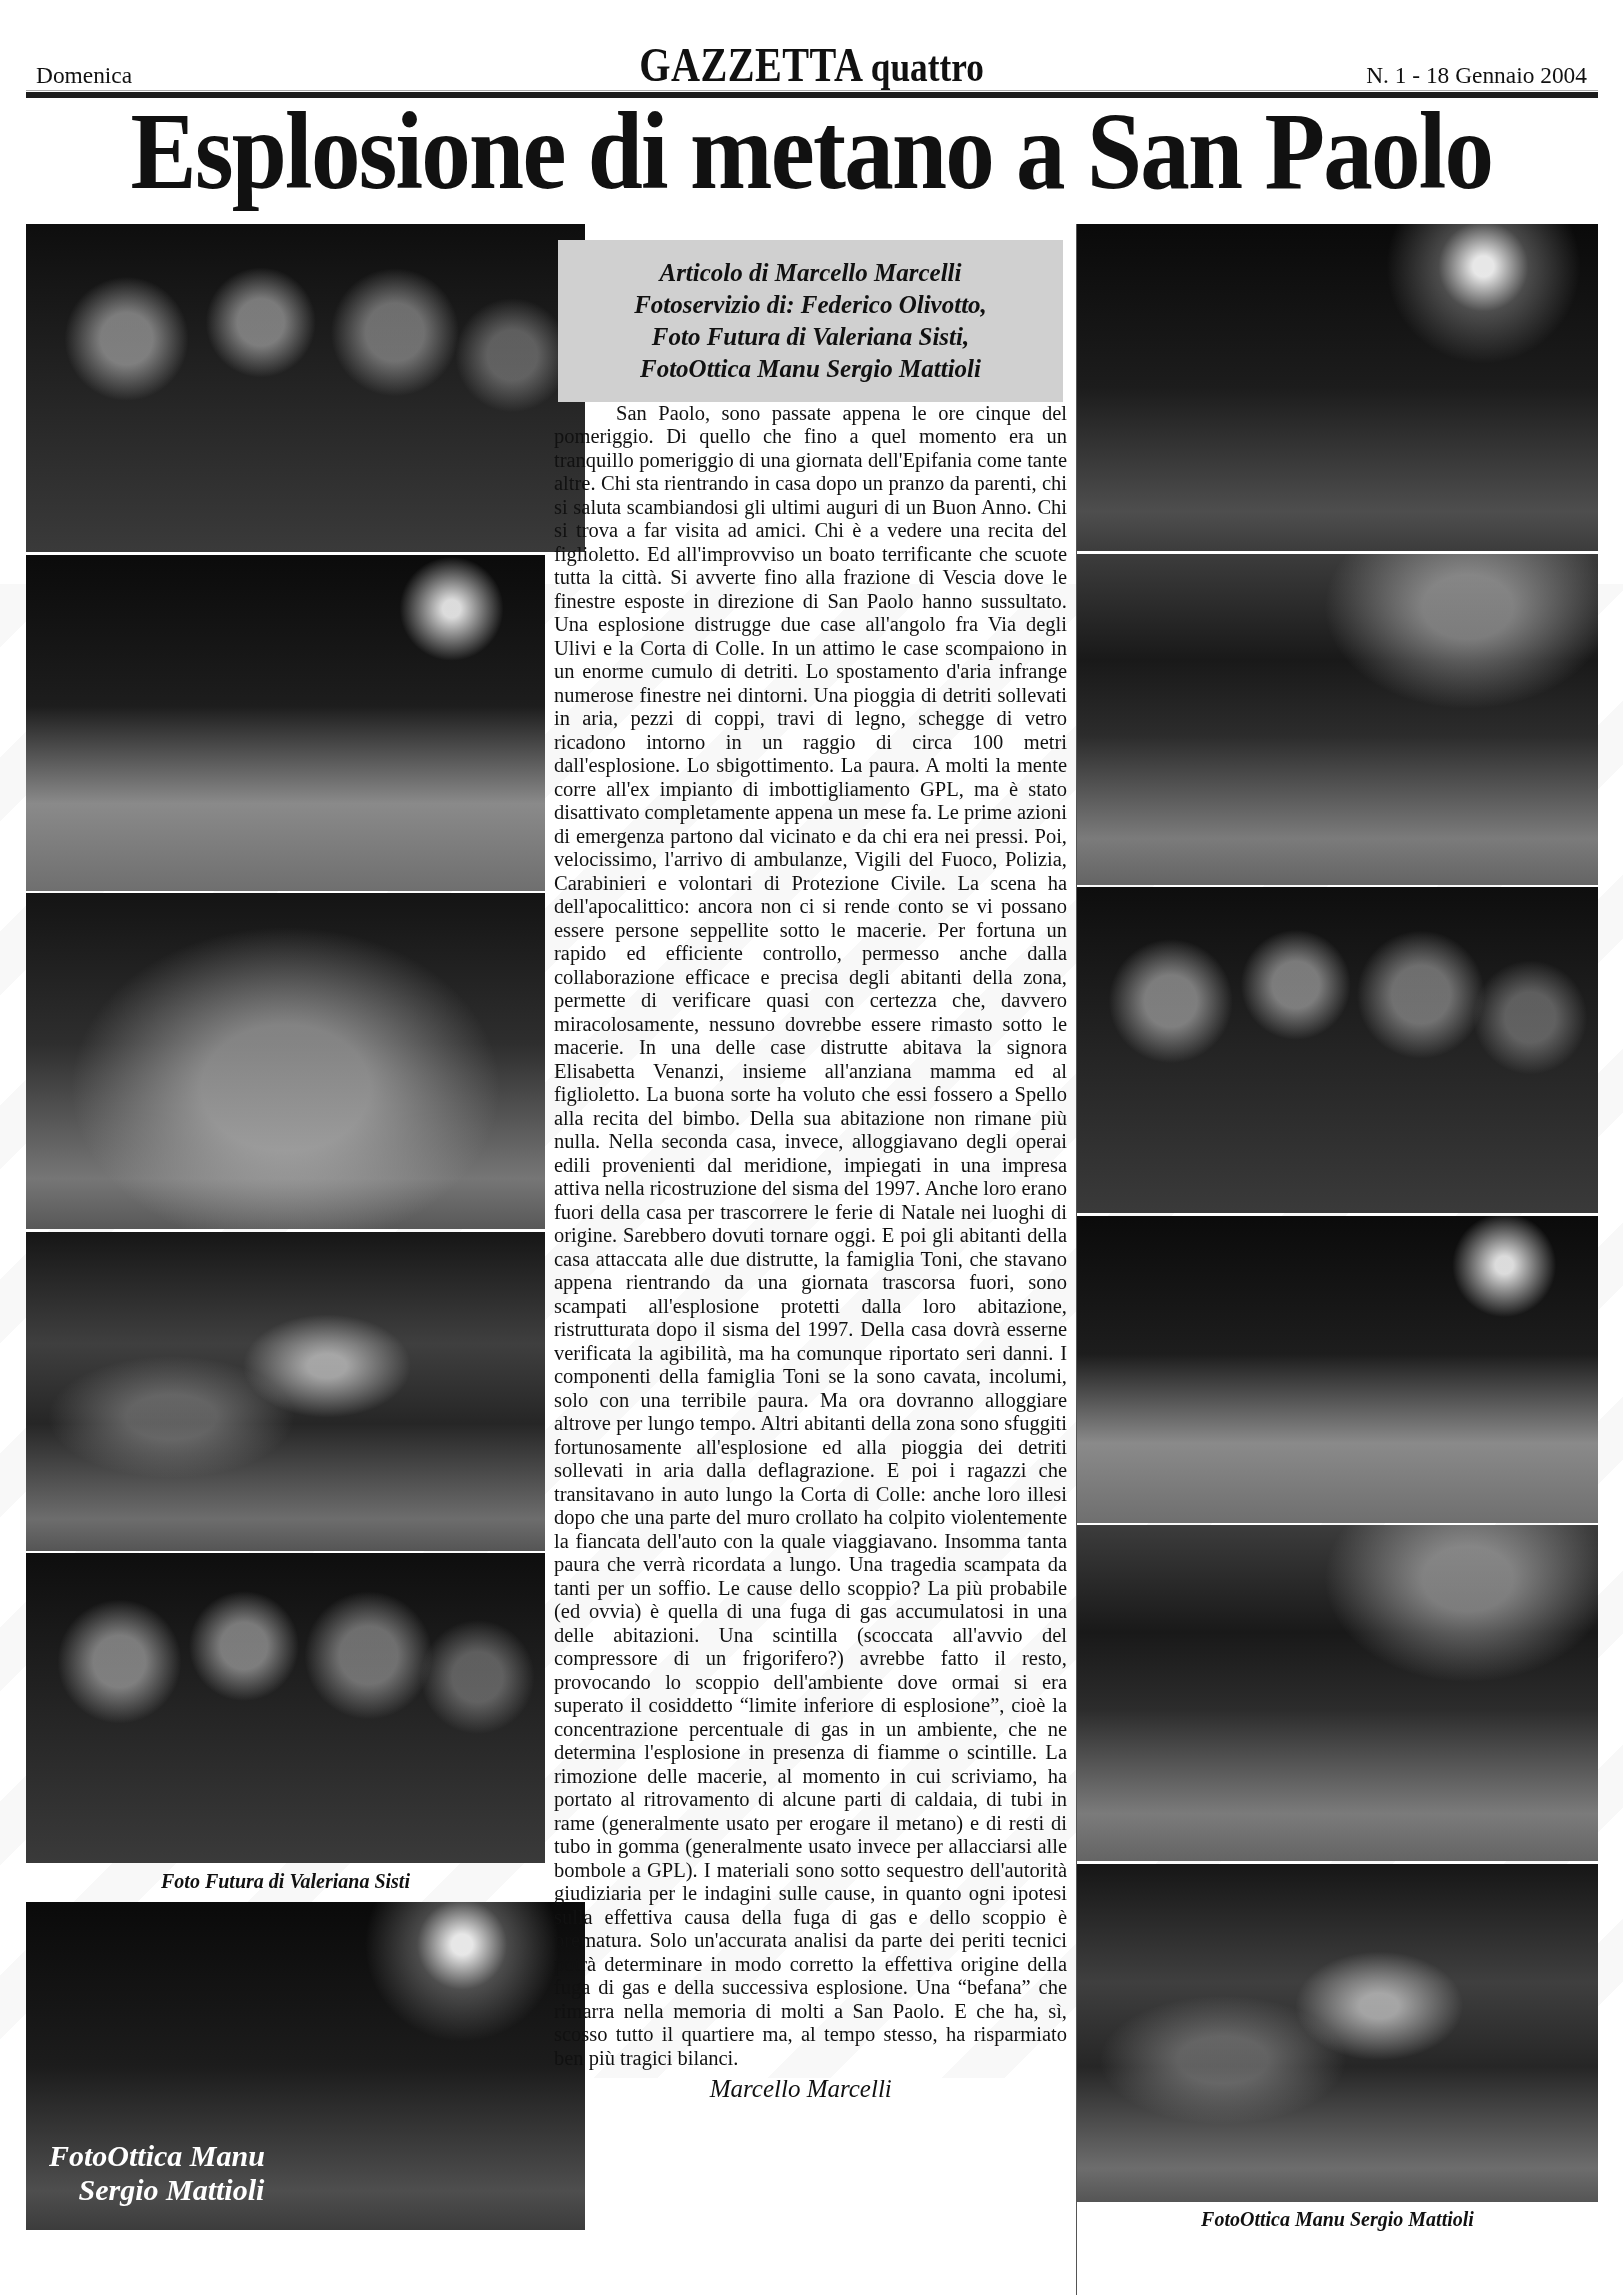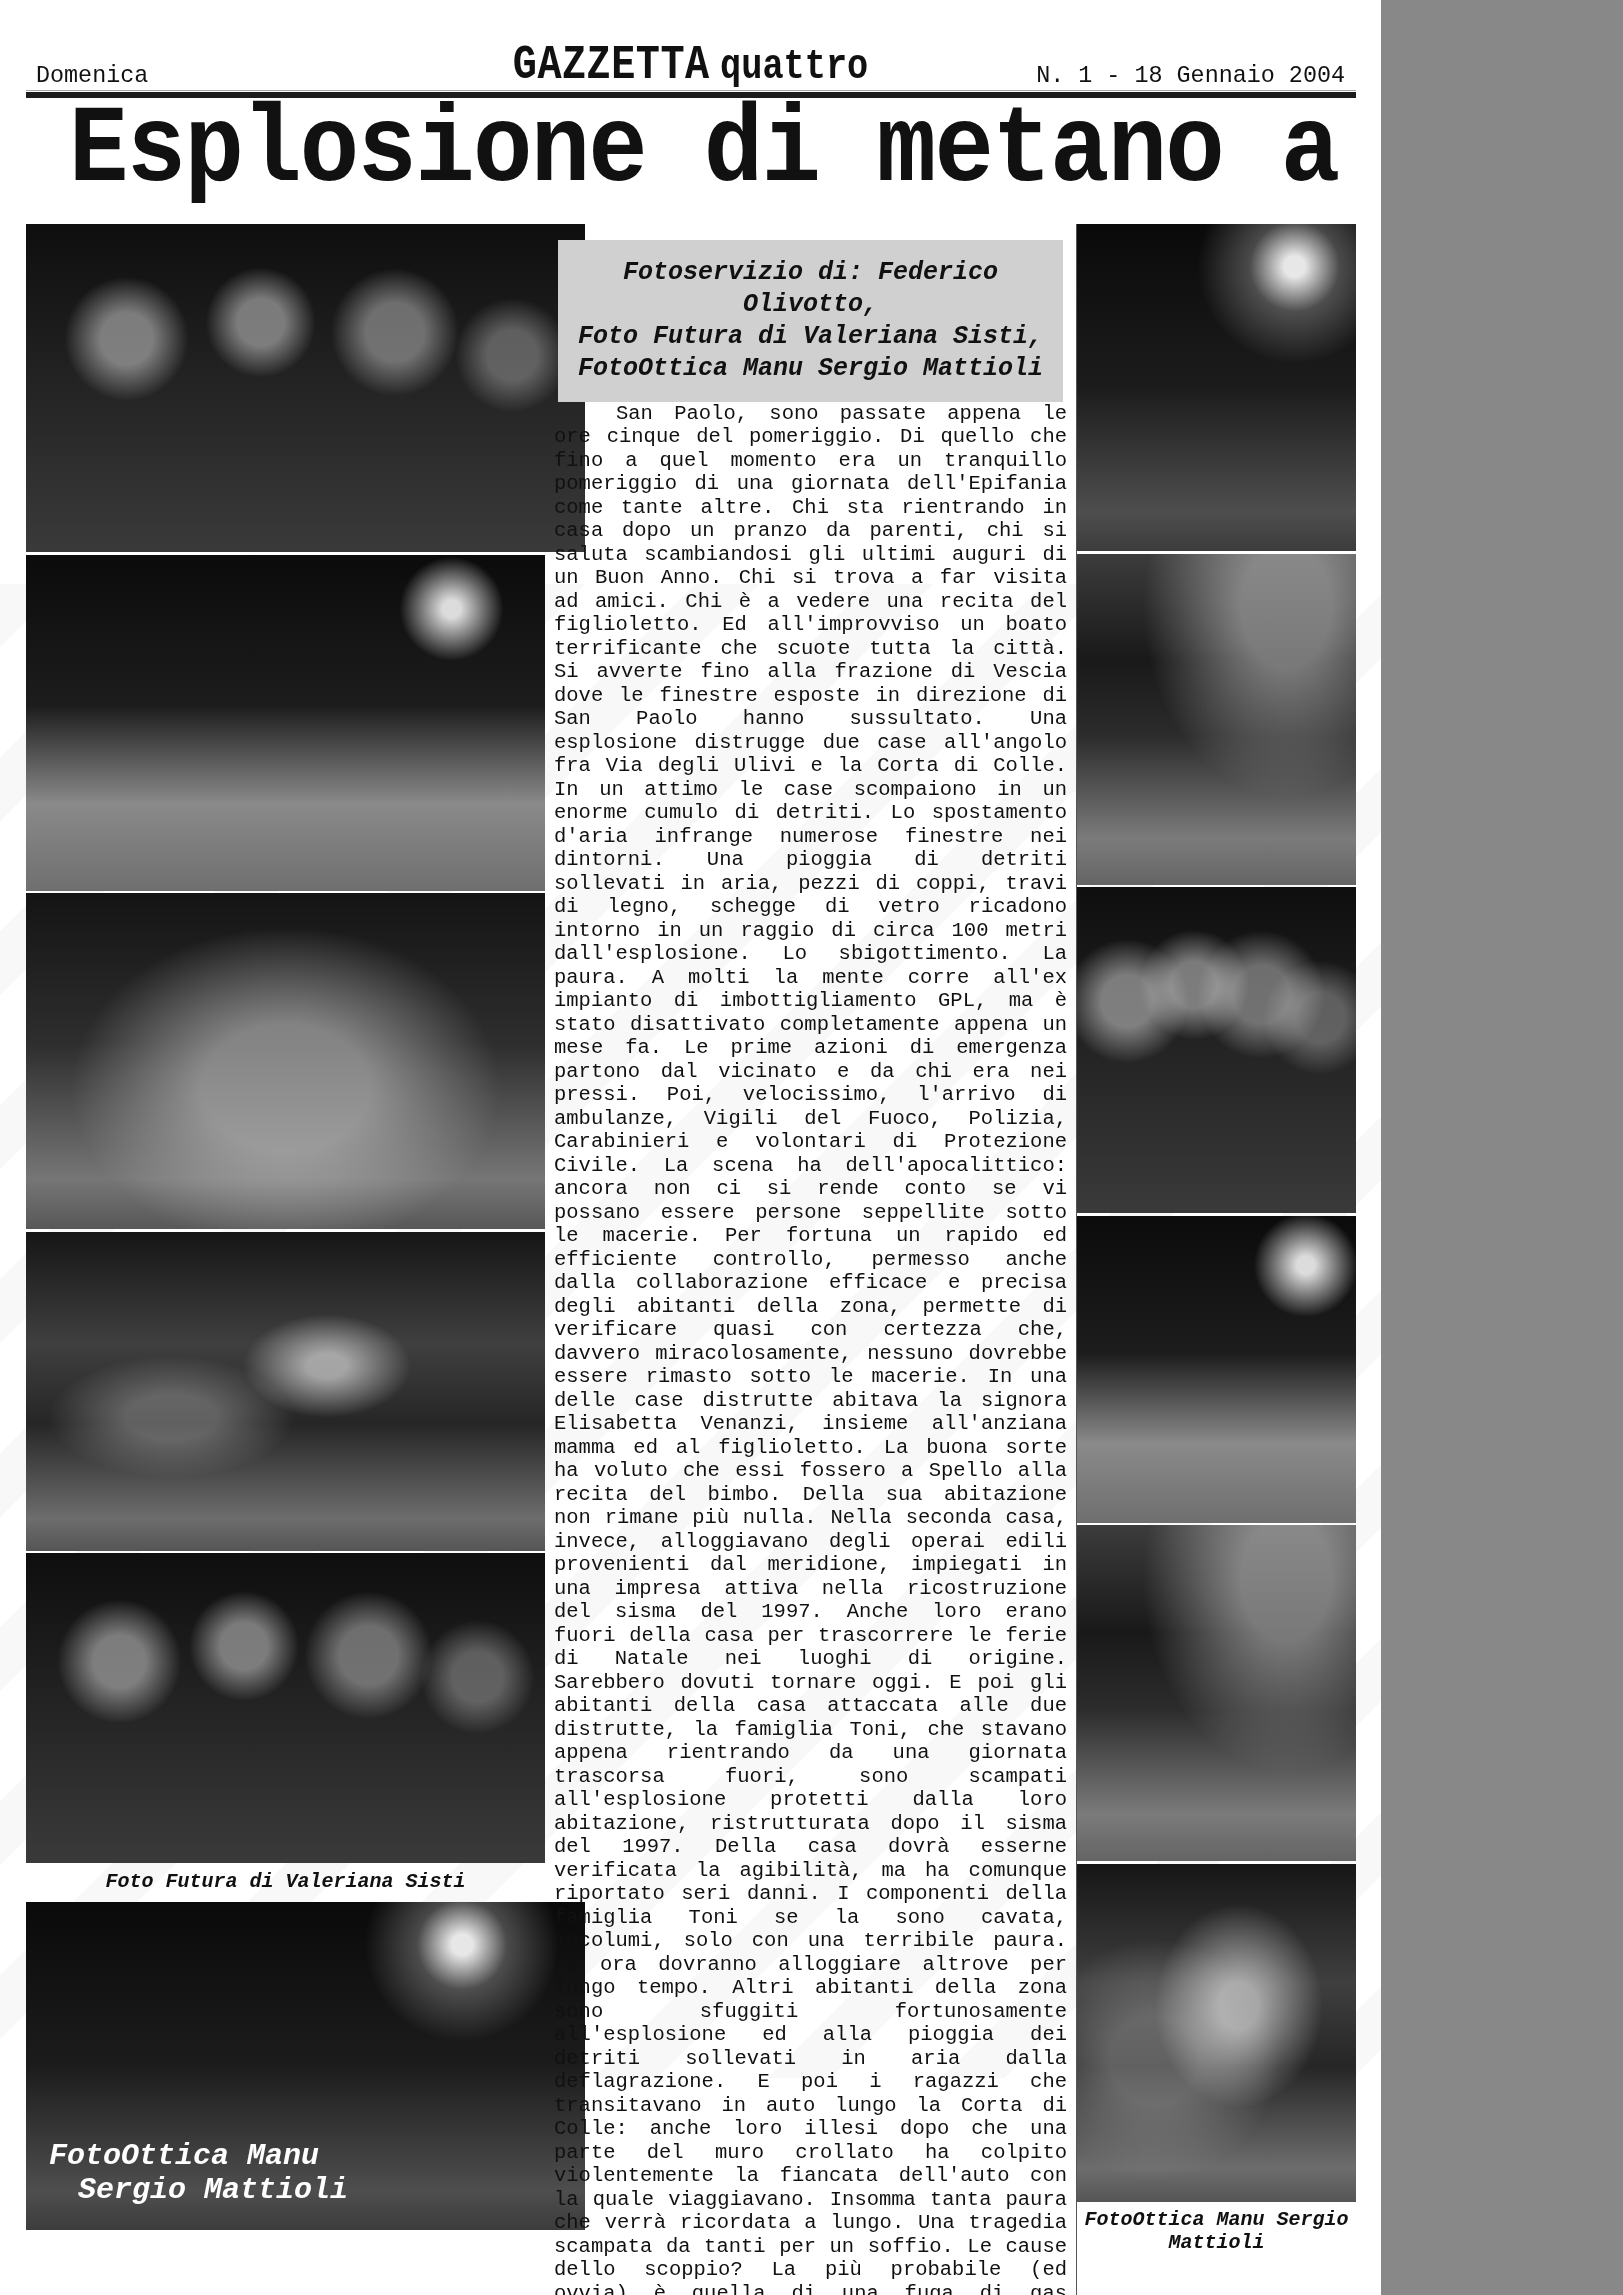--- a/index.html
+++ b/index.html
@@ -1,20 +1,20 @@
 <!DOCTYPE html>
 <html lang="it" style="font-size:10.4px"><head>
 <meta charset="utf-8">
 <style>
   html,body{margin:0;padding:0;background:#888;}
   .page{
     position:relative;
-    width:1381px;height:2295px;
+    width:1623px;height:2295px;
     background:#ffffff;
-    font-family:Liberation Mono, monospace;
+    font-family:Liberation Serif, serif;
     color:#111;
     overflow:hidden;
   }
   
   .watermark{
     position:absolute;left:0;top:584px;width:100%;height:1494px;
     background:repeating-linear-gradient(135deg, rgba(0,0,0,0.05) 0 45px, transparent 45px 123px);
     opacity:.55;pointer-events:none;
   }
   
@@ -132,20 +132,21 @@
       <div class="photo p-f h505" aria-label="Night street with bare tree, rescue workers and white van">
         <div class="overlay-credit">
           <div class="l1">FotoOttica Manu</div>
           <div class="l2">Sergio Mattioli</div>
         </div>
       </div>
     </aside>
 
     <section class="col col-center">
       <div class="byline-box">
+        <div>Articolo di Marcello Marcelli</div>
         <div>Fotoservizio di: Federico Olivotto,</div>
         <div>Foto Futura di Valeriana Sisti,</div>
         <div>FotoOttica Manu Sergio Mattioli</div>
       </div>
       <p class="article-body" lang="it">San Paolo, sono passate appena le ore cinque del pomeriggio. Di quello che fino a quel momento era un tranquillo pomeriggio di una giornata dell'Epifania come tante altre. Chi sta rientrando in casa dopo un pranzo da parenti, chi si saluta scambiandosi gli ultimi auguri di un Buon Anno. Chi si trova a far visita ad amici. Chi è a vedere una recita del figlioletto. Ed all'improvviso un boato terrificante che scuote tutta la città. Si avverte fino alla frazione di Vescia dove le finestre esposte in direzione di San Paolo hanno sussultato. Una esplosione distrugge due case all'angolo fra Via degli Ulivi e la Corta di Colle. In un attimo le case scompaiono in un enorme cumulo di detriti. Lo spostamento d'aria infrange numerose finestre nei dintorni. Una pioggia di detriti sollevati in aria, pezzi di coppi, travi di legno, schegge di vetro ricadono intorno in un raggio di circa 100 metri dall'esplosione. Lo sbigottimento. La paura. A molti la mente corre all'ex impianto di imbottigliamento GPL, ma è stato disattivato completamente appena un mese fa. Le prime azioni di emergenza partono dal vicinato e da chi era nei pressi. Poi, velocissimo, l'arrivo di ambulanze, Vigili del Fuoco, Polizia, Carabinieri e volontari di Protezione Civile. La scena ha dell'apocalittico: ancora non ci si rende conto se vi possano essere persone seppellite sotto le macerie. Per fortuna un rapido ed efficiente controllo, permesso anche dalla collaborazione efficace e precisa degli abitanti della zona, permette di verificare quasi con certezza che, davvero miracolosamente, nessuno dovrebbe essere rimasto sotto le macerie. In una delle case distrutte abitava la signora Elisabetta Venanzi, insieme all'anziana mamma ed al figlioletto. La buona sorte ha voluto che essi fossero a Spello alla recita del bimbo. Della sua abitazione non rimane più nulla. Nella seconda casa, invece, alloggiavano degli operai edili provenienti dal meridione, impiegati in una impresa attiva nella ricostruzione del sisma del 1997. Anche loro erano fuori della casa per trascorrere le ferie di Natale nei luoghi di origine. Sarebbero dovuti tornare oggi. E poi gli abitanti della casa attaccata alle due distrutte, la famiglia Toni, che stavano appena rientrando da una giornata trascorsa fuori, sono scampati all'esplosione protetti dalla loro abitazione, ristrutturata dopo il sisma del 1997. Della casa dovrà esserne verificata la agibilità, ma ha comunque riportato seri danni. I componenti della famiglia Toni se la sono cavata, incolumi, solo con una terribile paura. Ma ora dovranno alloggiare altrove per lungo tempo. Altri abitanti della zona sono sfuggiti fortunosamente all'esplosione ed alla pioggia dei detriti sollevati in aria dalla deflagrazione. E poi i ragazzi che transitavano in auto lungo la Corta di Colle: anche loro illesi dopo che una parte del muro crollato ha colpito violentemente la fiancata dell'auto con la quale viaggiavano. Insomma tanta paura che verrà ricordata a lungo. Una tragedia scampata da tanti per un soffio. Le cause dello scoppio? La più probabile (ed ovvia) è quella di una fuga di gas accumulatosi in una delle abitazioni. Una scintilla (scoccata all'avvio del compressore di un frigorifero?) avrebbe fatto il resto, provocando lo scoppio dell'ambiente dove ormai si era superato il cosiddetto “limite inferiore di esplosione”, cioè la concentrazione percentuale di gas in un ambiente, che ne determina l'esplosione in presenza di fiamme o scintille. La rimozione delle macerie, al momento in cui scriviamo, ha portato al ritrovamento di alcune parti di caldaia, di tubi in rame (generalmente usato per erogare il metano) e di resti di tubo in gomma (generalmente usato invece per allacciarsi alle bombole a GPL). I materiali sono sotto sequestro dell'autorità giudiziaria per le indagini sulle cause, in quanto ogni ipotesi sulla effettiva causa della fuga di gas e dello scoppio è prematura. Solo un'accurata analisi da parte dei periti tecnici potrà determinare in modo corretto la effettiva origine della fuga di gas e della successiva esplosione. Una “befana” che rimarra nella memoria di molti a San Paolo. E che ha, sì, scosso tutto il quartiere ma, al tempo stesso, ha risparmiato ben più tragici bilanci.</p>
       <div class="signature">Marcello Marcelli</div>
     </section>
 
     <aside class="col col-right">
       <div class="photo p-f h503" aria-label="Firefighters, skid loader and excavator working amid smoke"></div>

